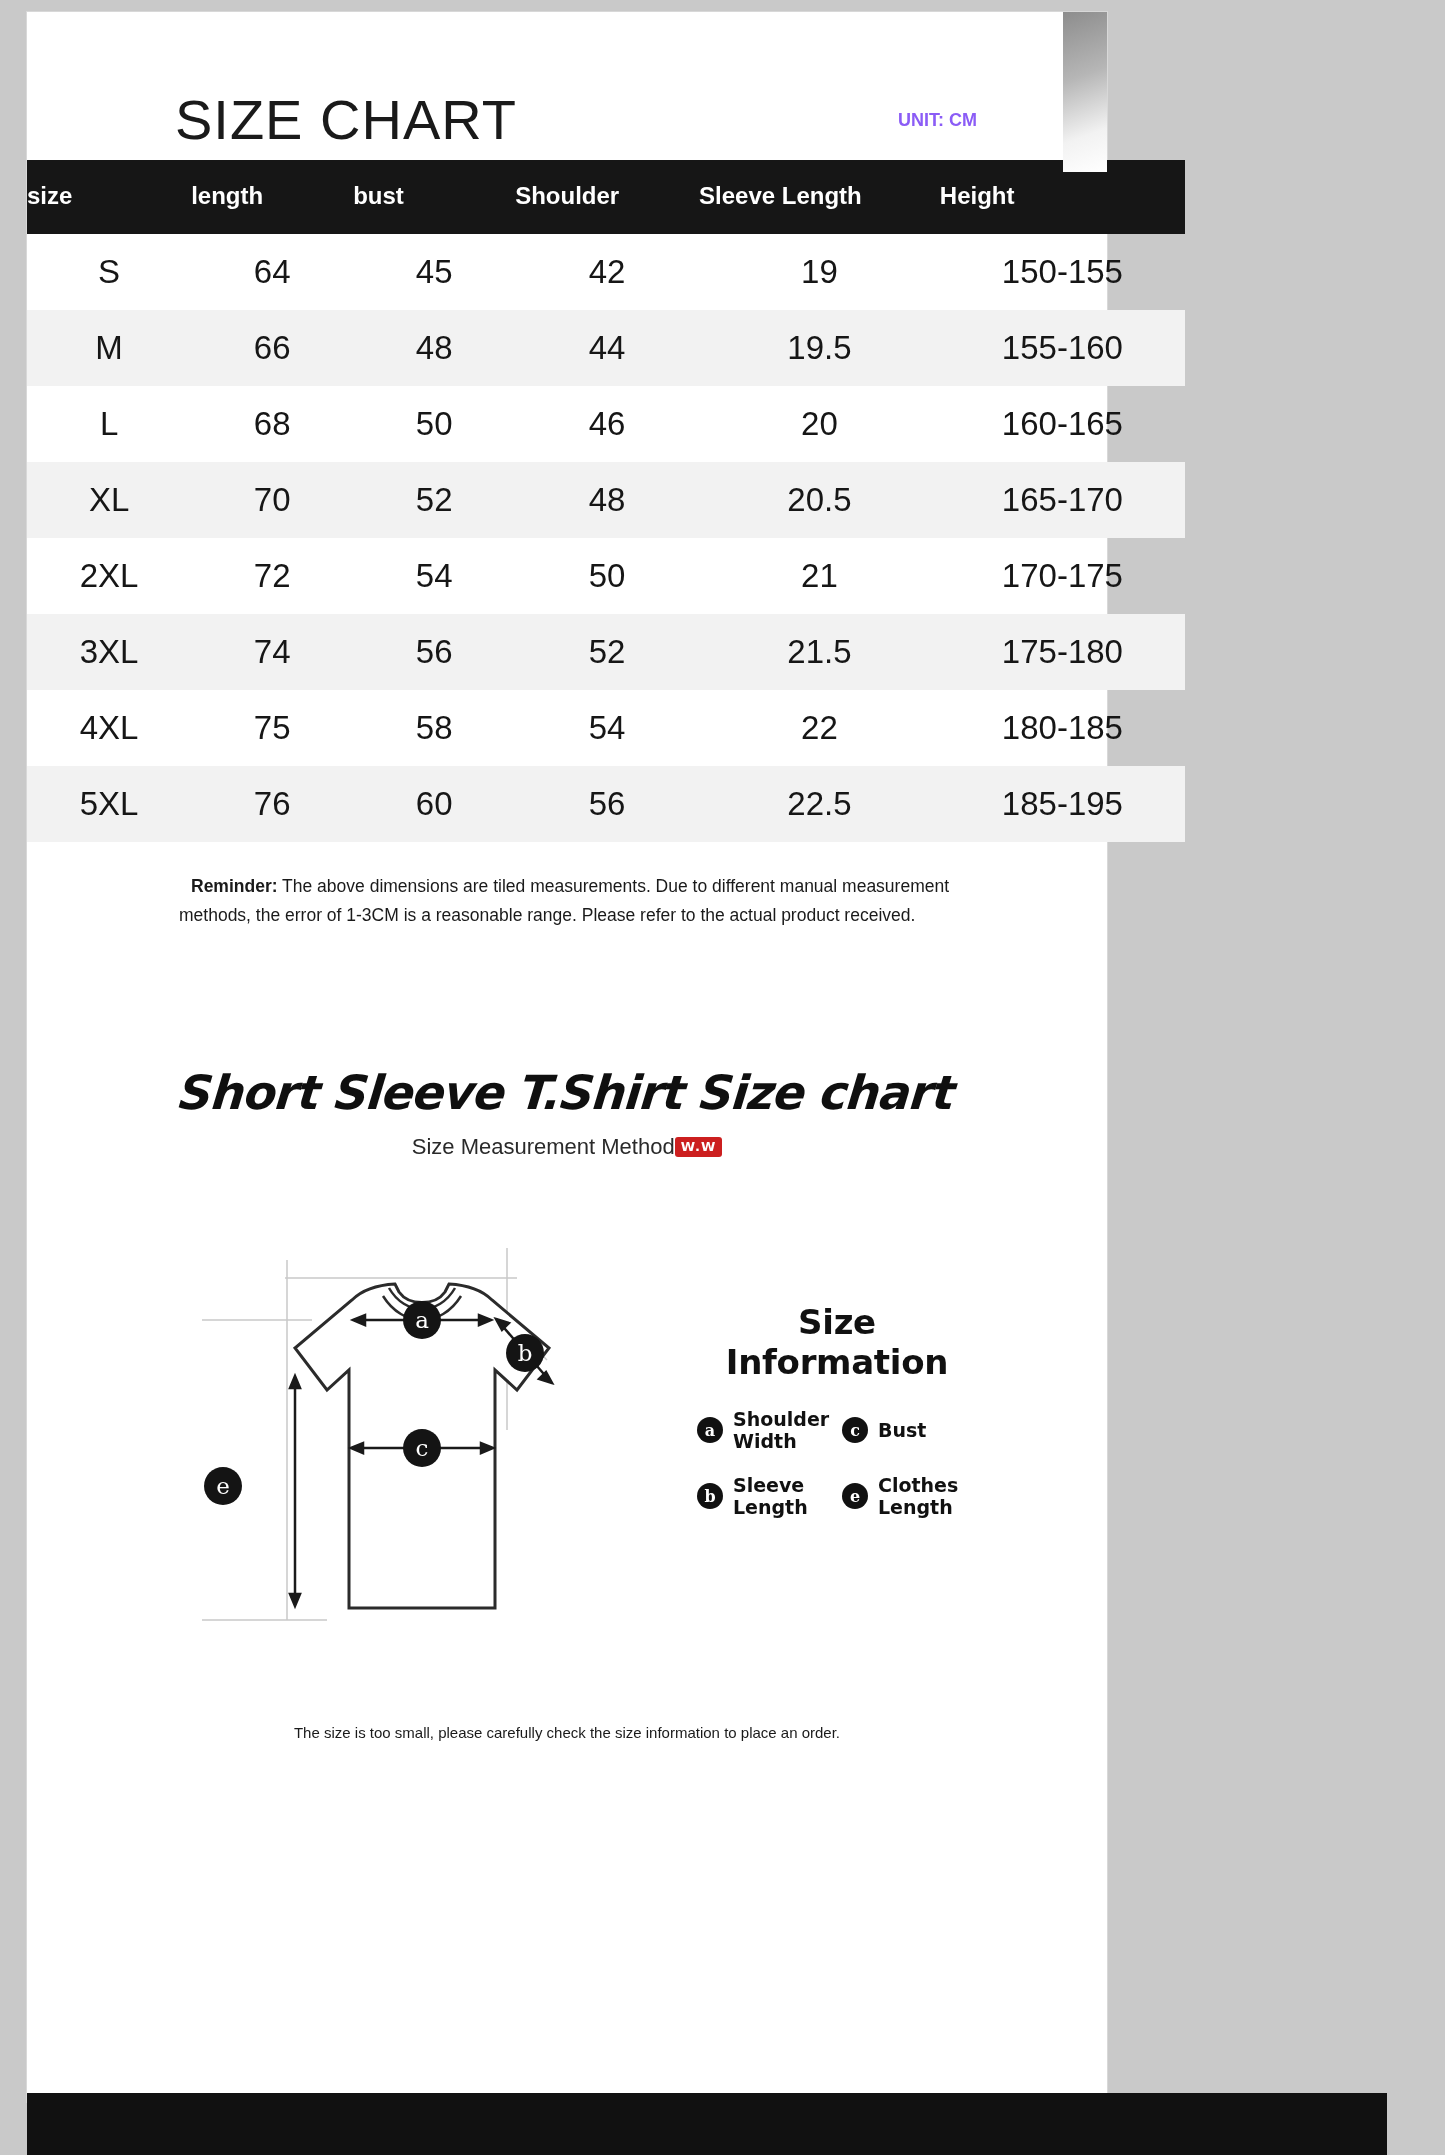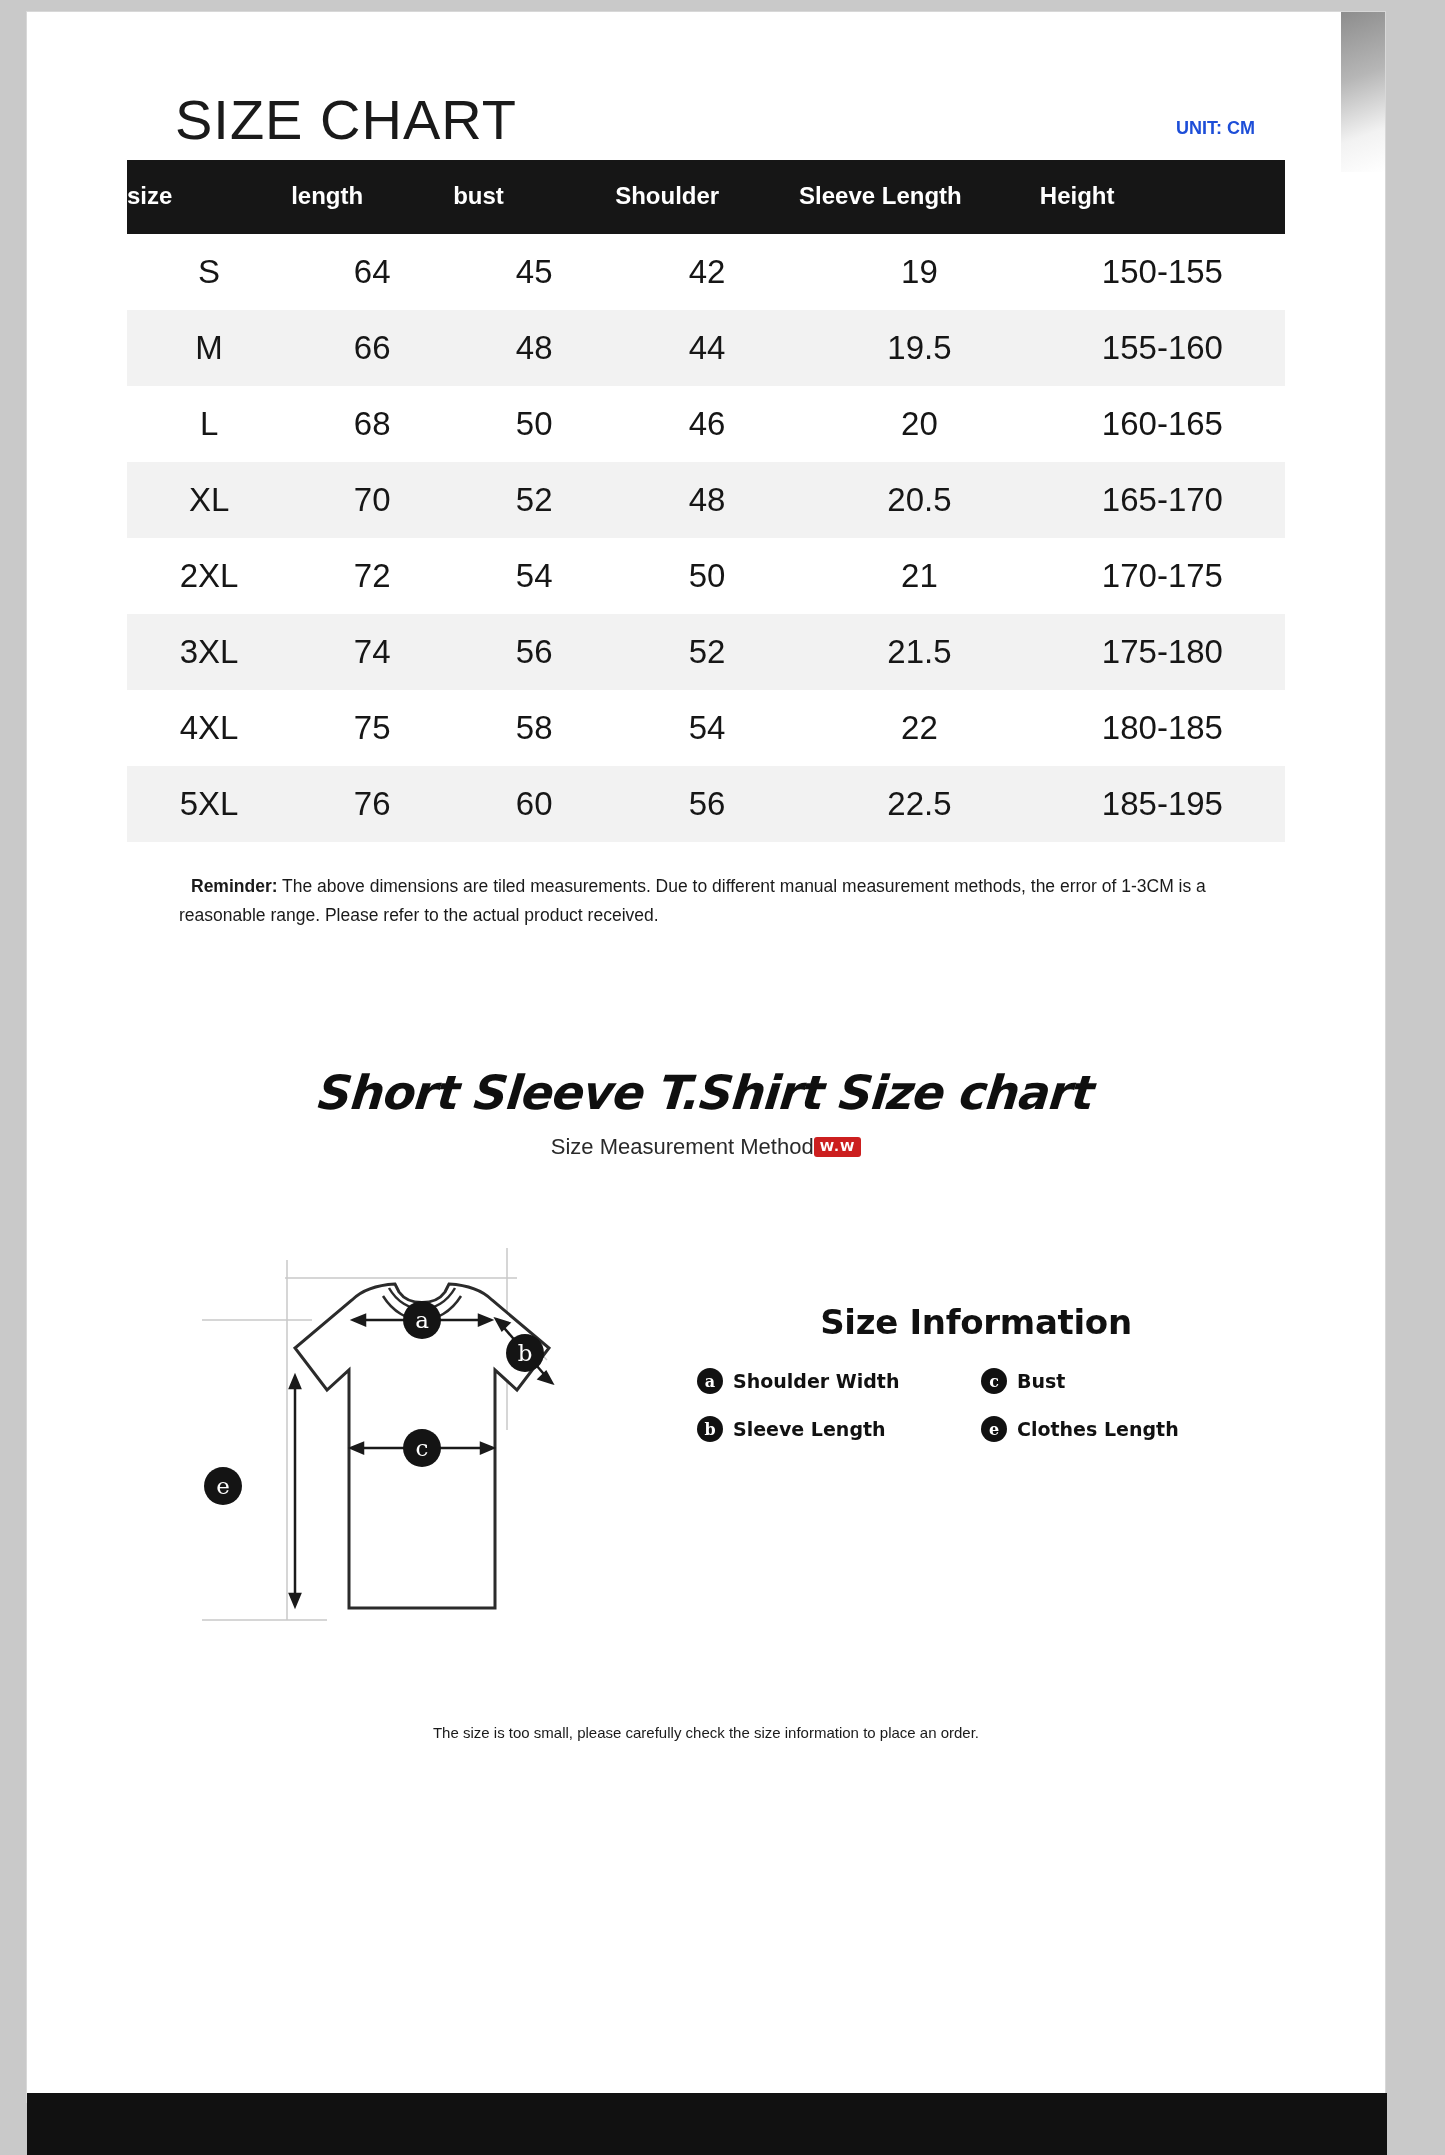--- a/index.html
+++ b/index.html
@@ -11,21 +11,21 @@
     width: 1445px;
     height: 2155px;
     font-family: "Liberation Sans", sans-serif;
     position: relative;
     overflow: hidden;
   }
   .page {
     position: absolute;
     left: 27px;
     top: 12px;
-    width: 1358px;
+    width: 1080px;
     height: 2090px;
     background: #ffffff;
     box-shadow: 0 0 0 1px #d8d8d8;
   }
   .corner-fold {
     position: absolute;
     right: 0;
     top: 0;
     width: 44px;
     height: 160px;
@@ -51,24 +51,24 @@
     font-size: 56px;
     letter-spacing: 1px;
     color: #1a1a1a;
     font-weight: 400;
     line-height: 60px;
     display: inline-block;
   }
   .unit-label {
     position: absolute;
     right: 130px;
-    top: 28px;
+    top: 20px;
     font-size: 18px;
     font-weight: bold;
-    color: #1d4ed8;
+    color: #8b5cf6;
   }
 
   
   .size-table {
     margin: 0 auto;
     width: 1158px;
     border-collapse: collapse;
     table-layout: fixed;
   }
   .size-table thead th {

